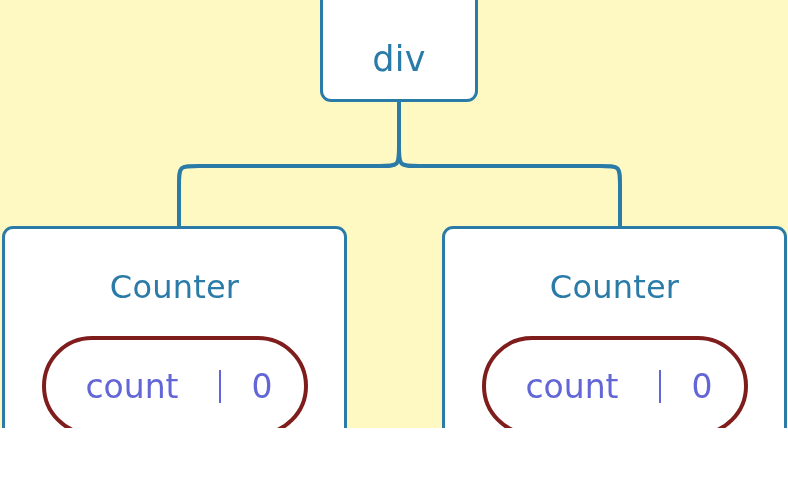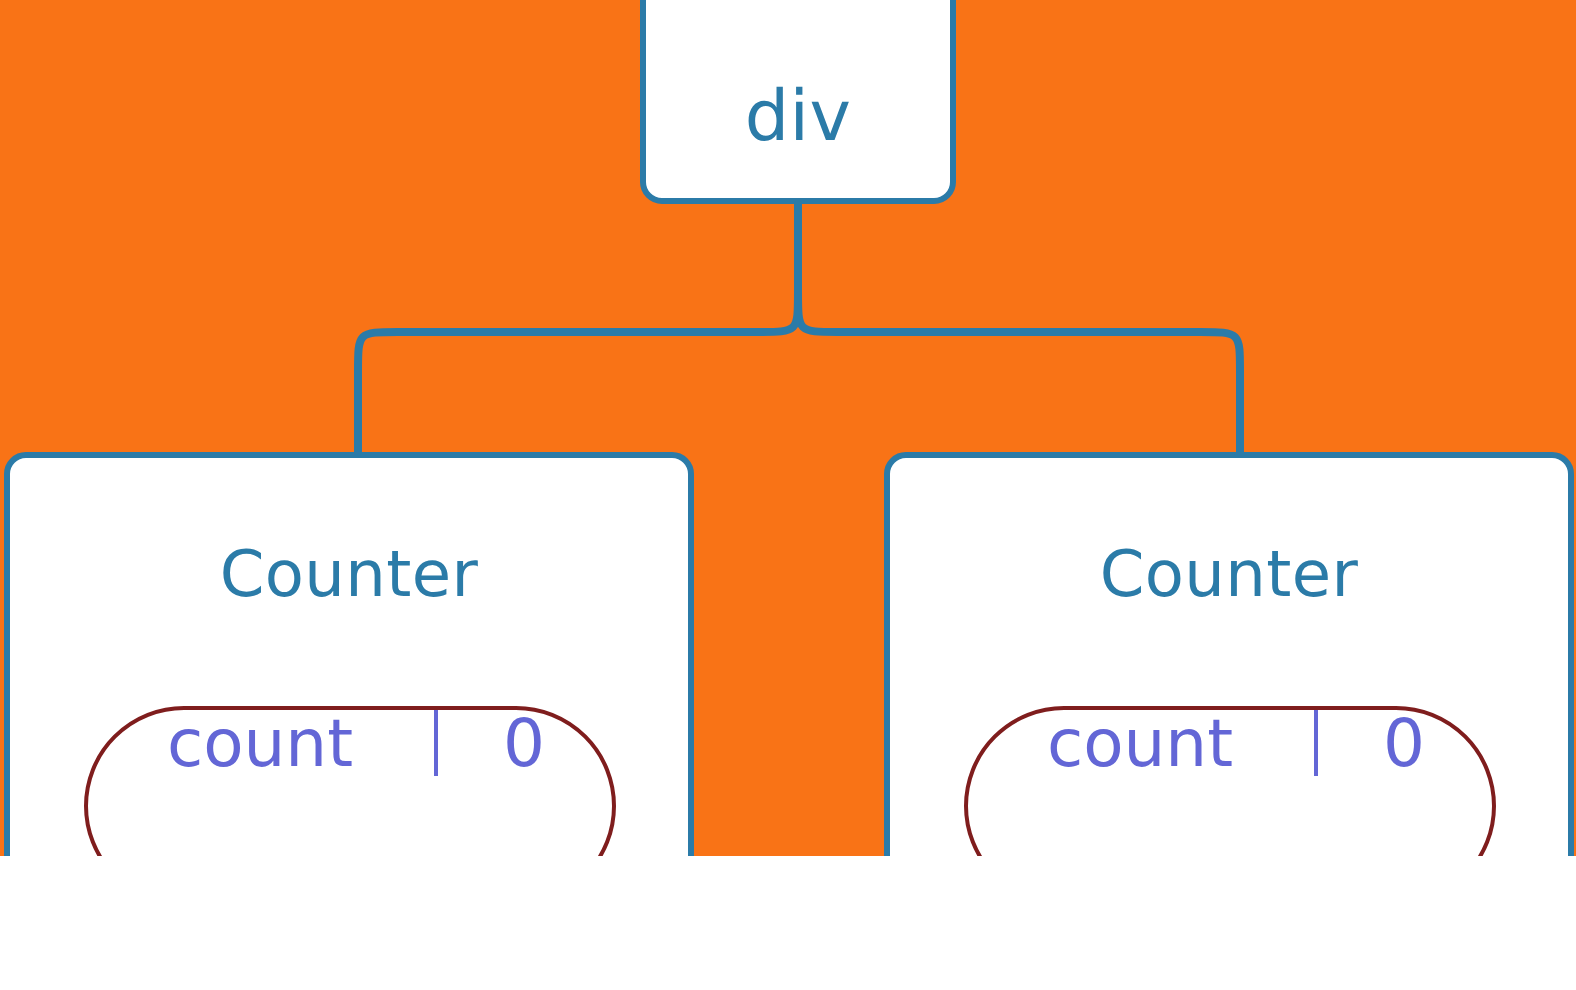--- a/index.html
+++ b/index.html
@@ -10,21 +10,21 @@
   body {
     width: 788px;
     height: 495px;
     overflow: hidden;
     font-family: "DejaVu Sans", "Liberation Sans", sans-serif;
   }
   #stage {
     position: relative;
     width: 788px;
     height: 428px;
-    background: #f97316;
+    background: #fef9c3;
     overflow: hidden;
   }
 
   
   #connectors {
     position: absolute;
     left: 0;
     top: 0;
     width: 788px;
     height: 495px;
@@ -78,26 +78,25 @@
   .pill-wrap {
     display: flex;
     justify-content: center;
     margin-top: 33px;
   }
   .pill {
     position: relative;
     box-sizing: border-box;
     width: 266px;
     height: 100px;
-    border: 2px solid #7f1d1d;
+    border: 4px solid #7f1d1d;
     border-radius: 50px;
     display: flex;
-    align-items: flex-start;
+    align-items: center;
     background: transparent;
-    margin-top: 17px;
   }
   .pill-key,
   .pill-val {
     display: flex;
     align-items: center;
     justify-content: center;
     color: #6366d6;
     font-size: 33px;
     line-height: 1;
   }

